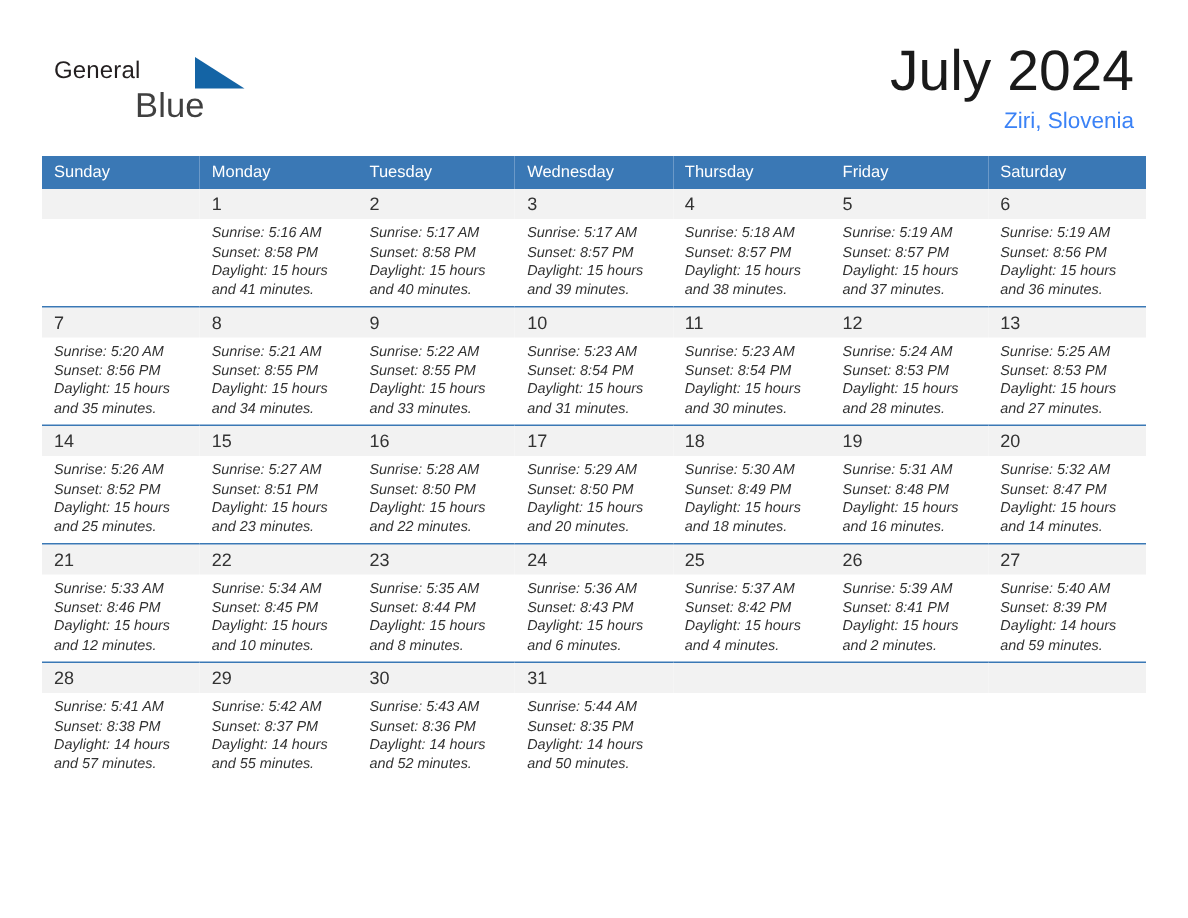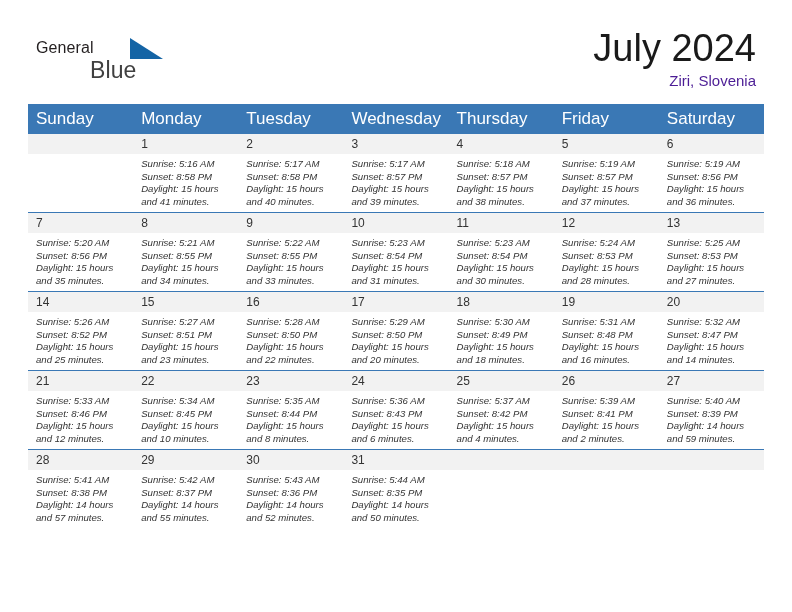--- a/index.html
+++ b/index.html
@@ -34,35 +34,35 @@
     border-left:33px solid #1464a5;
     border-top:21px solid transparent;
   }
   .title{
     position:absolute;right:36px;top:32px;
     font-size:38px;line-height:32px;color:#1a1a1a;text-align:right;
     font-weight:400;
   }
   .subtitle{
     position:absolute;right:36px;top:72px;
-    font-size:15px;line-height:17px;color:#4c1d95;text-align:right;
+    font-size:15px;line-height:17px;color:#3b82f6;text-align:right;
     font-weight:400;
   }
 
   
   .cal{
     position:absolute;left:28px;top:104px;
     width:736px;
     border-collapse:collapse;
     table-layout:fixed;
   }
   .cal th{
     background:#3a78b5;
     color:#ffffff;
-    font-size:17px;
+    font-size:11px;
     font-weight:400;
     text-align:left;
     padding:5px 0 5px 8px;
     height:12px;
     border:none;
   }
   .cal td{
     width:105.14px;
     vertical-align:top;
     padding:0;

